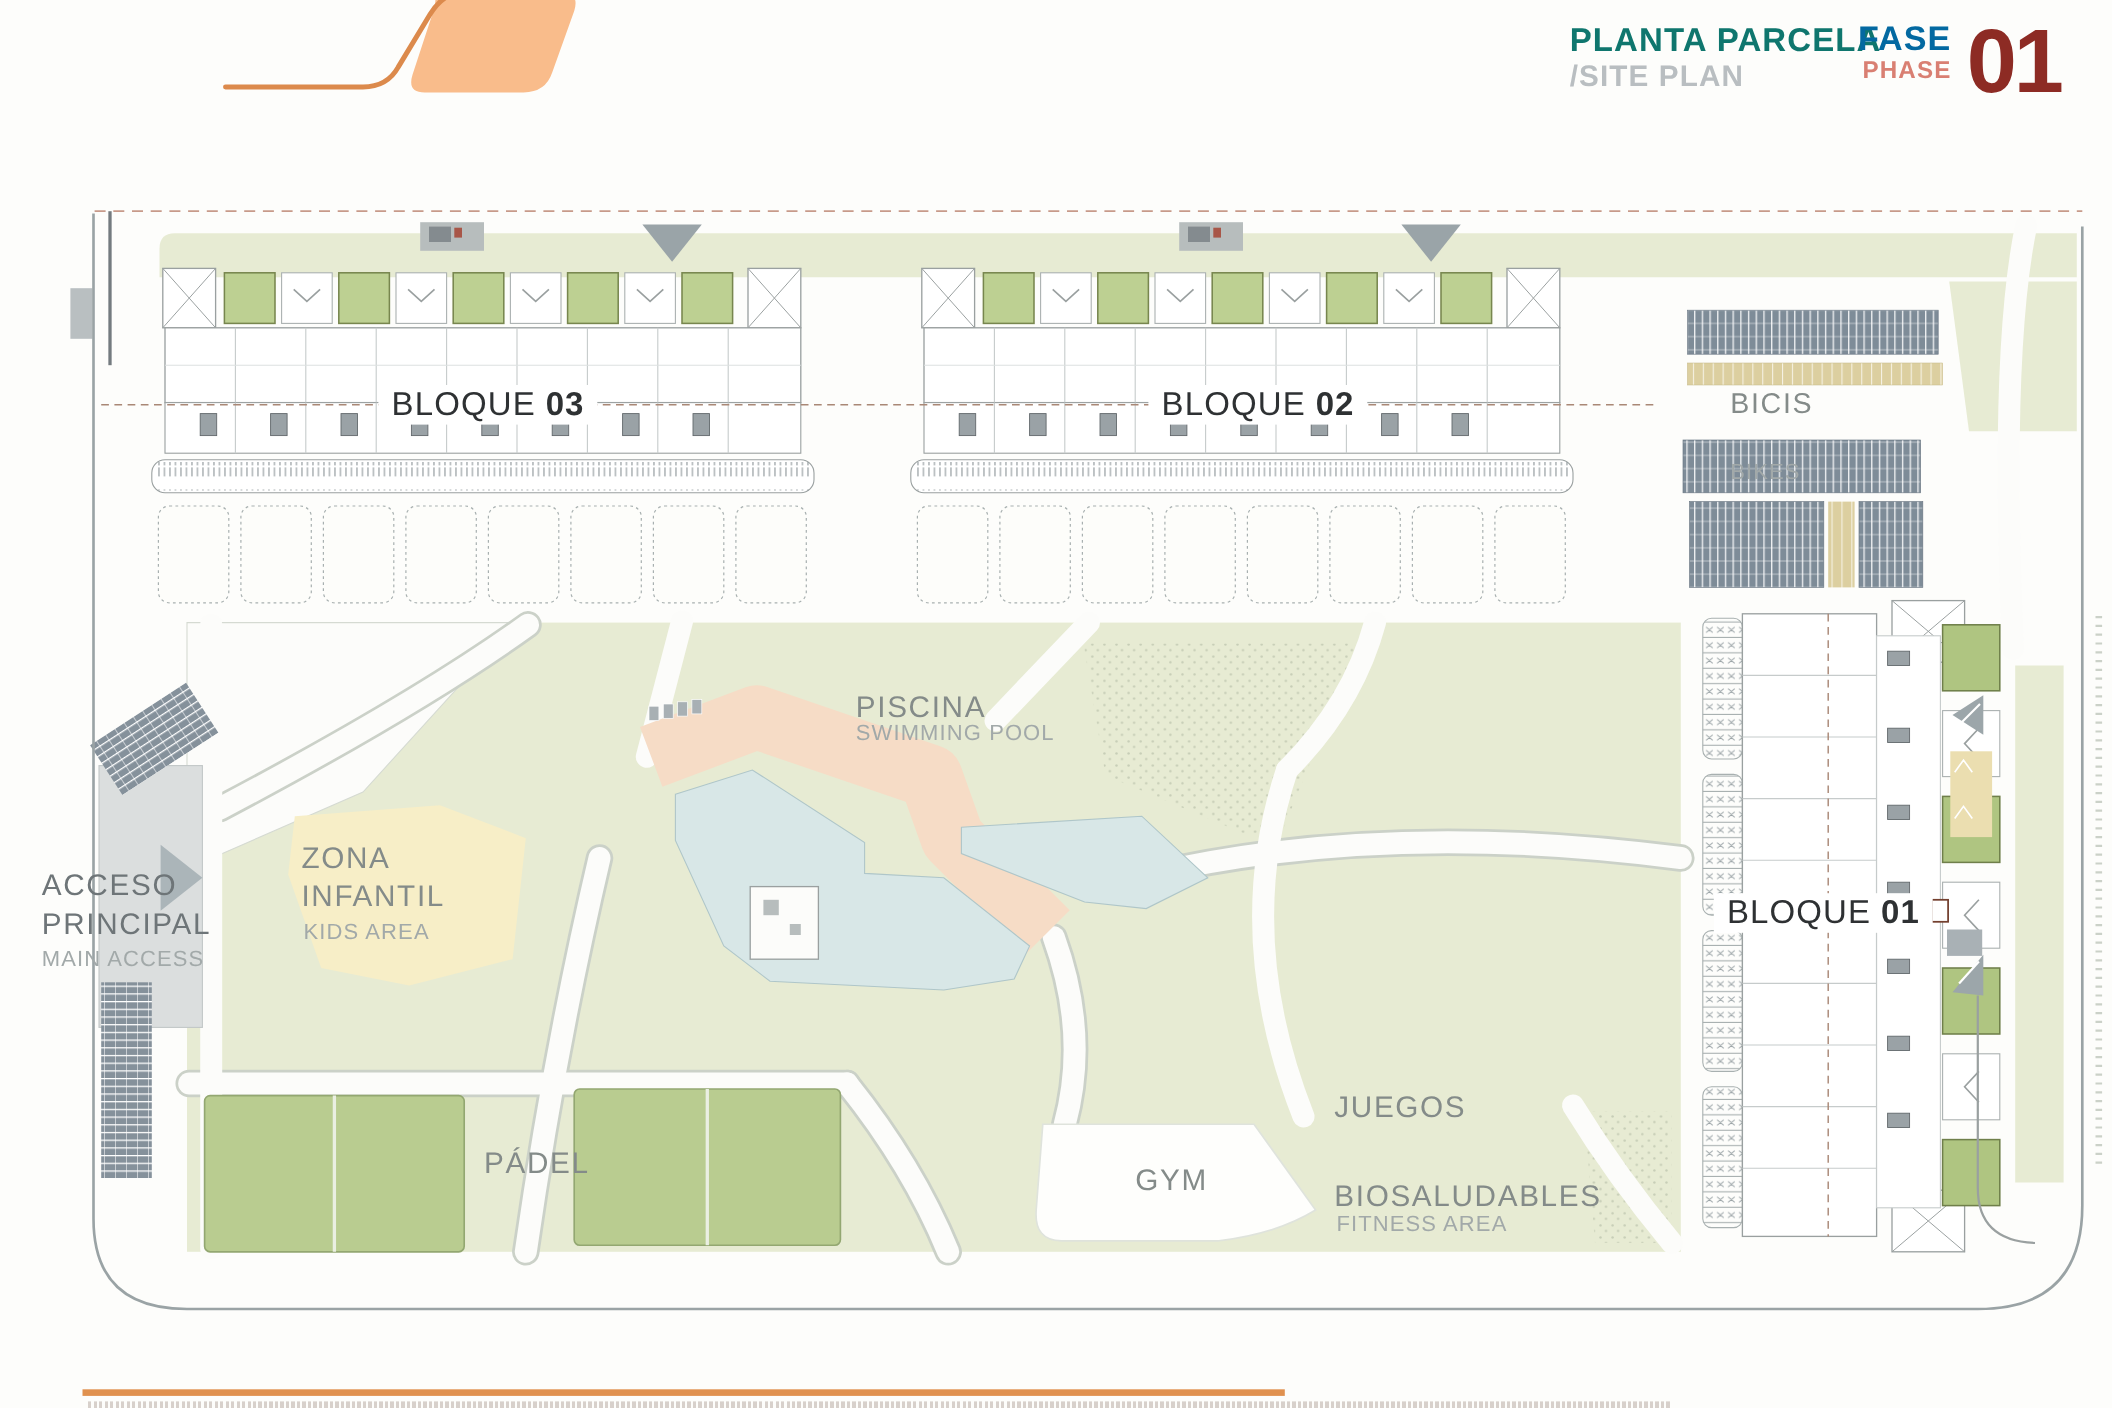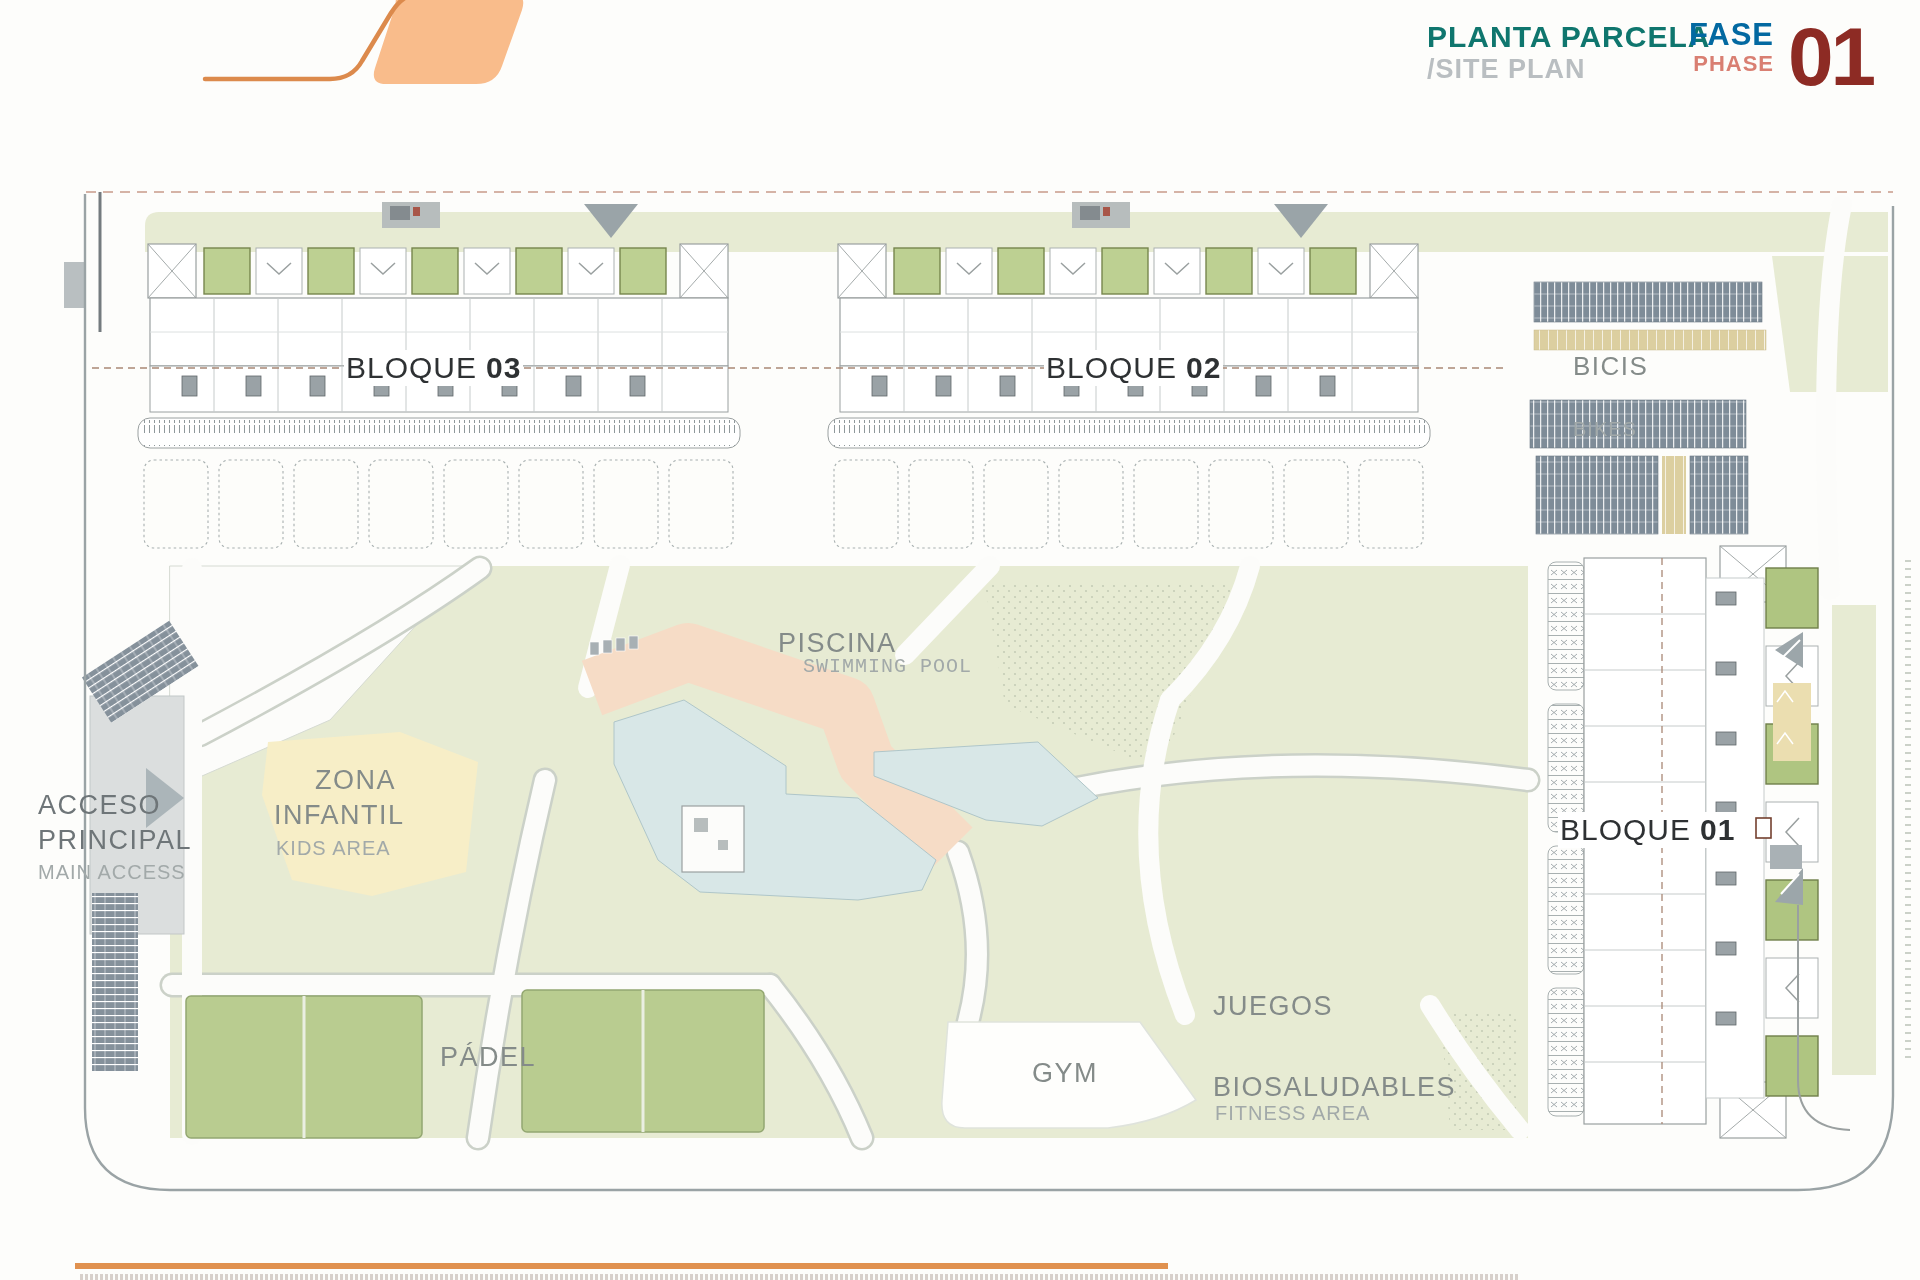--- a/index.html
+++ b/index.html
@@ -5,21 +5,21 @@
   html,body{margin:0;padding:0;}
   body{
     width:1920px;height:1280px;position:relative;overflow:hidden;
     background:#FDFDFB;font-family:"Liberation Sans",sans-serif;
   }
   svg.plan{position:absolute;left:0;top:0;z-index:1;}
   .lbl{position:absolute;z-index:3;white-space:nowrap;line-height:1.12;}
   .lbl-main{font-size:27px;color:#848B89;letter-spacing:1.5px;font-weight:400;}
   .lbl-dark{font-size:27px;color:#6E7578;letter-spacing:1.5px;}
   .lbl-sub{font-size:20px;color:#A2A9A9;letter-spacing:1px;}
-  .blk{font-size:30px;color:#2E3133;letter-spacing:1px;background:#FFFFFF;padding:1px 2px;z-index:4;}
+  .blk{font-size:30px;color:#2E3133;letter-spacing:1px;background:#FFFFFF;padding:1px 12px;z-index:4;}
   .blk .num{font-weight:800;margin-left:9px;}
   .hdr-es{font-size:30px;font-weight:700;color:#0f766e;letter-spacing:1px;}
   .hdr-en{font-size:27px;font-weight:700;color:#B9BEC1;letter-spacing:1px;}
   .ph-es{font-size:31px;font-weight:800;color:#0369a1;letter-spacing:1px;text-align:right;}
   .ph-en{font-size:22px;font-weight:800;color:#D97F72;letter-spacing:1px;text-align:right;}
   .ph-num{font-size:82px;font-weight:700;color:#8D2B24;letter-spacing:-3px;line-height:1;}
   .footer-rule{position:absolute;left:75px;top:1263px;width:1093px;height:6px;background:#E0914F;z-index:3;}
   .footer-fine{position:absolute;left:80px;top:1274px;width:1440px;height:6px;z-index:3;opacity:.55;
     background:repeating-linear-gradient(90deg,#B9ACA4 0 3px,transparent 3px 5px);}
 </style>
@@ -286,23 +286,23 @@
   <span>BLOQUE</span><span class="num">02</span>
 </div>
 <div class="lbl blk" style="left:1558px;top:812px;">
   <span>BLOQUE</span><span class="num">01</span>
 </div>
 
 <div class="lbl lbl-main" style="left:1573px;top:352px;font-size:26px;">BICIS</div>
 <div class="lbl lbl-sub" style="left:1573px;top:393px;margin-top:25px;">BIKES</div>
 
 <div class="lbl lbl-main" style="left:778px;top:628px;">PISCINA</div>
-<div class="lbl lbl-sub" style="left:803px;top:656px;font-family:Liberation Mono, monospace;">SWIMMING POOL</div>
-
-<div class="lbl lbl-main" style="left:274px;top:765px;margin-left:41px;">ZONA</div>
+<div class="lbl lbl-sub" style="left:778px;top:656px;">SWIMMING POOL</div>
+
+<div class="lbl lbl-main" style="left:274px;top:765px;">ZONA</div>
 <div class="lbl lbl-main" style="left:274px;top:800px;">INFANTIL</div>
 <div class="lbl lbl-sub" style="left:276px;top:837px;">KIDS AREA</div>
 
 <div class="lbl lbl-dark" style="left:38px;top:790px;">ACCESO</div>
 <div class="lbl lbl-dark" style="left:38px;top:825px;">PRINCIPAL</div>
 <div class="lbl lbl-sub" style="left:38px;top:861px;">MAIN ACCESS</div>
 
 <div class="lbl lbl-main" style="left:440px;top:1042px;">PÁDEL</div>
 <div class="lbl lbl-main" style="left:1032px;top:1058px;">GYM</div>
 

